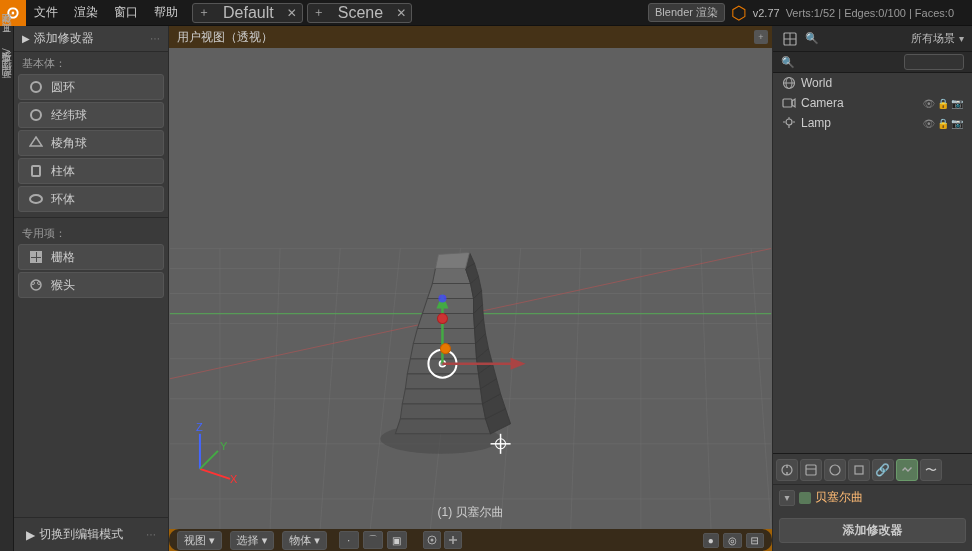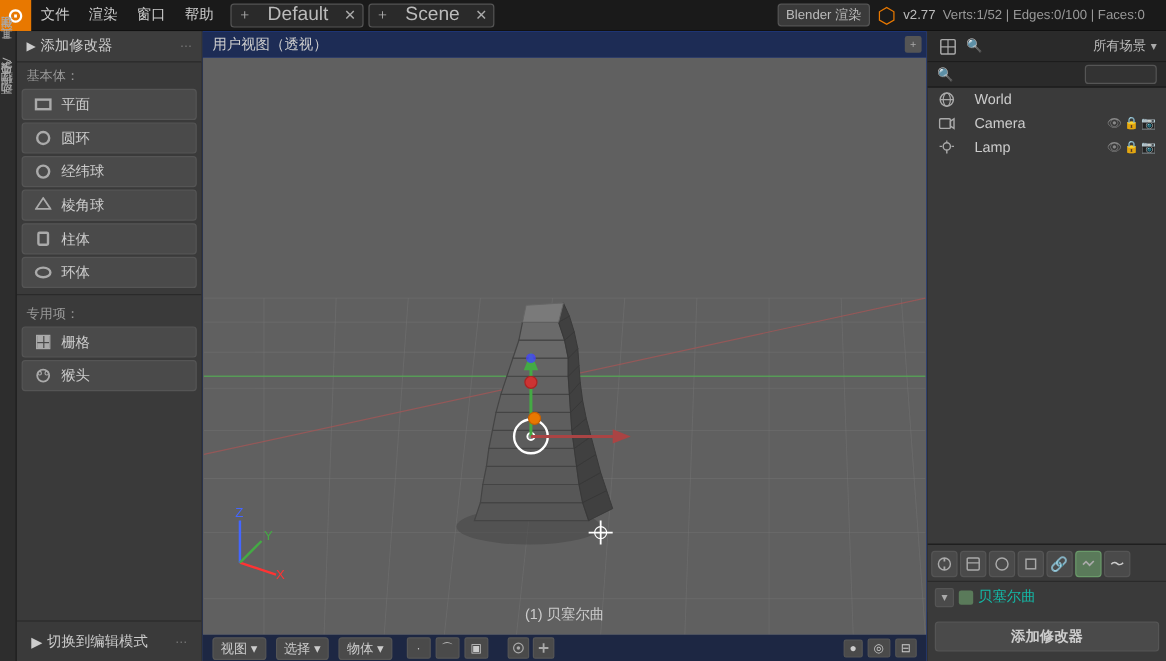--- a/index.html
+++ b/index.html
@@ -25,40 +25,40 @@
     .sidebar-header { padding: 4px 8px; background: #3d3d3d; border-bottom: 1px solid #2a2a2a; display: flex; align-items: center; gap: 4px; font-size: 12px; color: #ccc; }
     .sidebar-header-arrow { font-size: 10px; }
     .sidebar-section-label { font-size: 11px; color: #999; padding: 4px 8px 2px; }
     .sidebar-btn { display: flex; align-items: center; gap: 6px; padding: 3px 8px; cursor: pointer; margin: 1px 4px; background: #4a4a4a; border-radius: 3px; border: 1px solid #555; font-size: 12px; color: #ccc; }
     .sidebar-btn-icon { width: 18px; height: 18px; display: flex; align-items: center; justify-content: center; flex-shrink: 0; }
     .sidebar-special-label { font-size: 11px; color: #999; padding: 4px 8px 2px; }
     .sidebar-bottom { margin-top: auto; border-top: 1px solid #2a2a2a; padding: 4px; }
     .sidebar-bottom-btn { display: flex; align-items: center; gap: 4px; padding: 4px 8px; font-size: 12px; color: #ccc; cursor: pointer; }
 
     
-    .viewport { flex: 1; position: relative; background: #1d4ed8; overflow: hidden; }
+    .viewport { flex: 1; position: relative; background: #a16207; overflow: hidden; }
     .viewport-header { position: absolute; top: 0; left: 0; right: 0; height: 22px; background: rgba(30,30,30,0.7); display: flex; align-items: center; padding: 0 8px; font-size: 12px; color: #ccc; z-index: 10; }
     .viewport-corner-btn { position: absolute; right: 4px; top: 4px; width: 14px; height: 14px; background: #555; border-radius: 2px; display: flex; align-items: center; justify-content: center; font-size: 9px; color: #aaa; cursor: pointer; z-index: 11; }
 
     
     .viewport-canvas { position: absolute; top: 22px; left: 0; right: 0; bottom: 22px; background: #606060; overflow: hidden; }
 
     
-    .viewport-bottom { position: absolute; bottom: 0; left: 0; right: 0; height: 22px; background: rgba(30,30,30,0.8); display: flex; align-items: center; padding: 0 8px; font-size: 11px; color: #ccc; gap: 8px; }
+    .viewport-bottom { position: absolute; bottom: 0; left: 0; right: 0; height: 22px; background: rgba(30,30,30,0.8); display: flex; align-items: center; padding: 0 8px; font-size: 11px; color: #ccc; gap: 8px; border-radius: 10px; }
     .viewport-mode-btn { background: #4a4a4a; border: 1px solid #555; border-radius: 3px; padding: 1px 6px; font-size: 11px; color: #ccc; cursor: pointer; display: flex; align-items: center; gap: 3px; }
 
     
     .right-panel { width: 200px; background: #3a3a3a; border-left: 1px solid #2a2a2a; display: flex; flex-direction: column; }
     .right-panel-top { height: 26px; background: #2a2a2a; display: flex; align-items: center; justify-content: space-between; padding: 0 8px; border-bottom: 1px solid #1a1a1a; }
     .right-panel-icons { display: flex; gap: 4px; align-items: center; }
     .panel-icon { width: 18px; height: 18px; display: flex; align-items: center; justify-content: center; font-size: 11px; color: #aaa; cursor: pointer; border-radius: 2px; }
     .scene-outliner { flex: 1; overflow: hidden; }
     .outliner-header { display: flex; align-items: center; justify-content: space-between; padding: 2px 8px; background: #2a2a2a; border-bottom: 1px solid #1a1a1a; }
     .outliner-search { background: #333; border: 1px solid #555; border-radius: 3px; padding: 1px 4px; font-size: 11px; color: #ccc; width: 60px; }
-    .outliner-item { display: flex; align-items: center; gap: 15px; padding: 2px 8px; font-size: 12px; color: #ccc; cursor: pointer; }
+    .outliner-item { display: flex; align-items: center; gap: 4px; padding: 2px 8px; font-size: 12px; color: #ccc; cursor: pointer; }
     .outliner-item-icon { width: 16px; height: 16px; display: flex; align-items: center; justify-content: center; font-size: 11px; }
     .outliner-item-actions { margin-left: auto; display: flex; gap: 2px; }
     .outliner-action { font-size: 10px; color: #888; cursor: pointer; }
     .properties-row { display: flex; align-items: center; gap: 4px; padding: 2px 4px; }
     .properties-icons { display: flex; gap: 2px; align-items: center; flex-wrap: wrap; }
     .prop-icon { width: 22px; height: 22px; display: flex; align-items: center; justify-content: center; font-size: 12px; background: #4a4a4a; border: 1px solid #555; border-radius: 3px; cursor: pointer; color: #ccc; }
     .prop-icon.active { background: #5a7a5a; border-color: #6a9a6a; }
     .prop-add-btn { width: 100%; background: #4a4a4a; border: 1px solid #555; border-radius: 3px; padding: 3px 8px; font-size: 12px; color: #ccc; cursor: pointer; text-align: center; margin: 4px 0; }
 
     
@@ -122,26 +122,20 @@
   </div>
 
   <div class="left-sidebar">
     <div class="sidebar-header">
       <span class="sidebar-header-arrow">▶</span>
       <span>添加修改器</span>
       <span style="margin-left:auto; font-size:10px; color:#777;">⋯</span>
     </div>
     <div class="sidebar-section-label">基本体：</div>
 
-    <div class="sidebar-btn">
-      <div class="sidebar-btn-icon">
-        <div class="icon-plane"></div>
-      </div>
-      <span>平面</span>
-    </div>
     <div class="sidebar-btn">
       <div class="sidebar-btn-icon">
         <div class="icon-circle"></div>
       </div>
       <span>圆环</span>
     </div>
     <div class="sidebar-btn">
       <div class="sidebar-btn-icon">
         <div class="icon-sphere"></div>
       </div>
@@ -458,21 +452,21 @@
               <path d="M2,7 L5,4 L8,7 L11,4 L12,5 L8,9 L5,6 L3,8 Z" fill="#aaa"></path>
             </svg>
         </div>
         <div class="prop-icon">〜</div>
       </div>
     </div>
 
     <div style="padding:4px 6px; display:flex; align-items:center; gap:4px; background:#3a3a3a;">
       <div style="width:16px;height:16px;background:#4a4a4a;border:1px solid #555;border-radius:2px;display:flex;align-items:center;justify-content:center;font-size:10px;color:#aaa;">▾</div>
       <div style="width:12px;height:12px;background:#5a7a5a;border-radius:2px;"></div>
-      <span style="font-size:12px;color:#14b8a6;">贝塞尔曲</span>
+      <span style="font-size:12px;color:#fdba74;">贝塞尔曲</span>
     </div>
 
     <div style="padding:4px 6px;font-weight:bold;">
       <div class="prop-add-btn">添加修改器</div>
     </div>
   </div>
 
 </div>
 
 </body></html>

